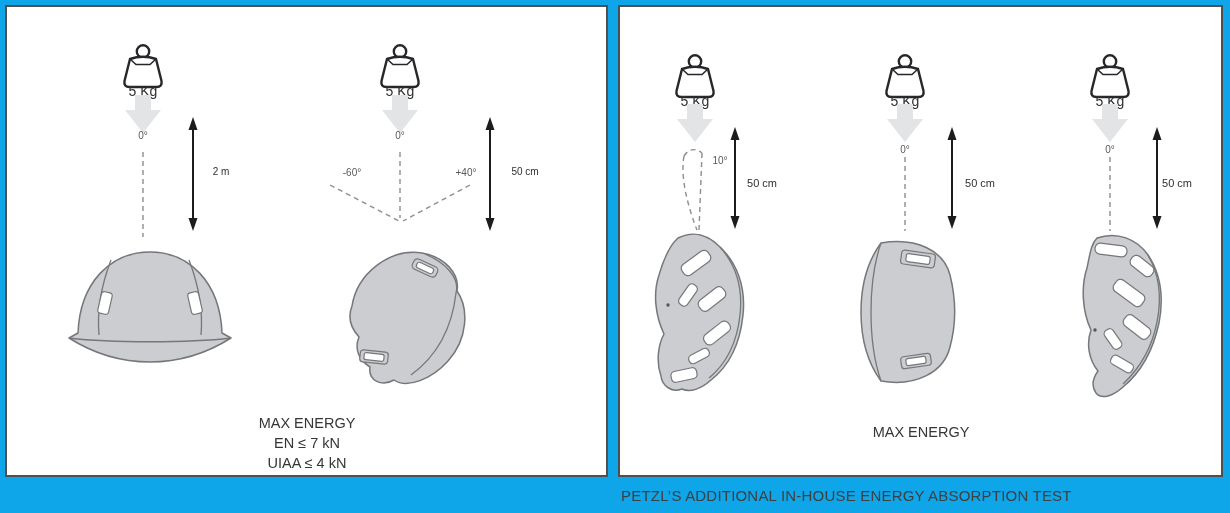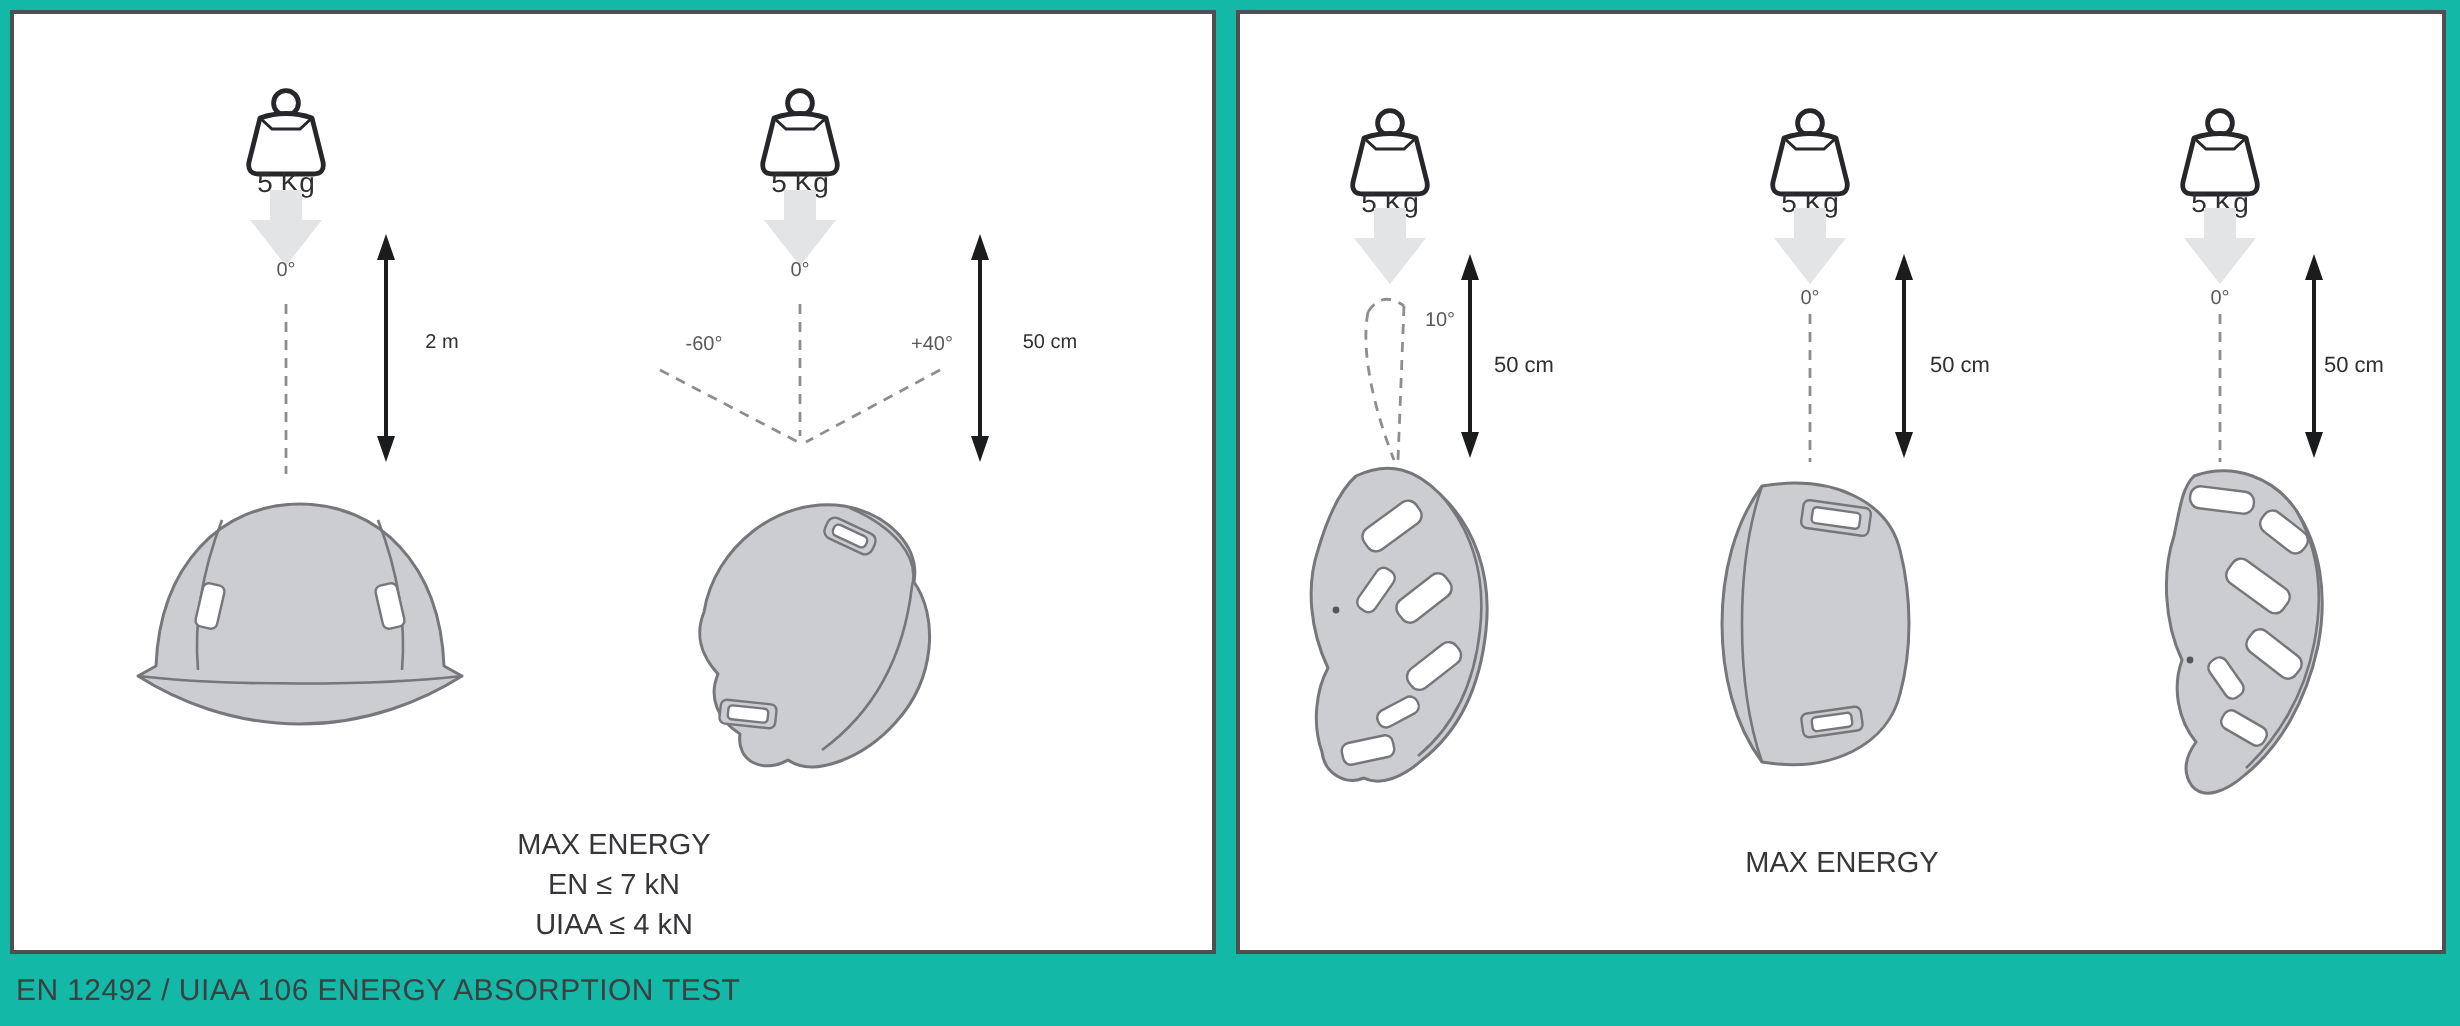--- a/index.html
+++ b/index.html
@@ -1,16 +1,16 @@
 <!DOCTYPE html>
 <html><head>
 <meta charset="utf-8">
 <style>
   html,body{margin:0;padding:0;background:#fff}
-  .stage{position:relative;width:1230px;height:513px;background:#14b8a6;
+  .stage{position:relative;width:1230px;height:513px;background:#0ea5e9;
          font-family:"Liberation Sans",sans-serif;overflow:hidden}
   .panel{position:absolute;top:5px;height:472px;border:2px solid #4e4f51;background:#fff;box-sizing:border-box}
   .panel-left{left:5px;width:603px}
   .panel-right{left:618px;width:605px}
   .abs{position:absolute}
   .lbl{position:absolute;text-align:center;color:#2e2f31;white-space:nowrap}
   .weight-lbl{font-size:14px}
   .angle-lbl{font-size:10px;color:#58595b}
   .height-lbl{font-size:10px}
   .height-sm{font-size:11px}
@@ -242,14 +242,14 @@
           <rect class="vent" x="-12" y="-5" width="24" height="10" rx="4"></rect>
         </g>
       <circle cx="43" cy="97" r="1.7" fill="#55565a"></circle>
     </svg>
 
     <div class="max-energy" style="left:221px;top:415px;width:160px;line-height:21px">
       <div>MAX ENERGY</div>
     </div>
   </div>
 
-  <div class="caption" style="left:8px;top:487px">EN 12492 / UIAA 106 ENERGY ABSORPTION TEST</div>
+  <div class="caption" style="left:621px;top:487px">PETZL’S ADDITIONAL IN-HOUSE ENERGY ABSORPTION TEST</div>
 </div>
 
 </body></html>

